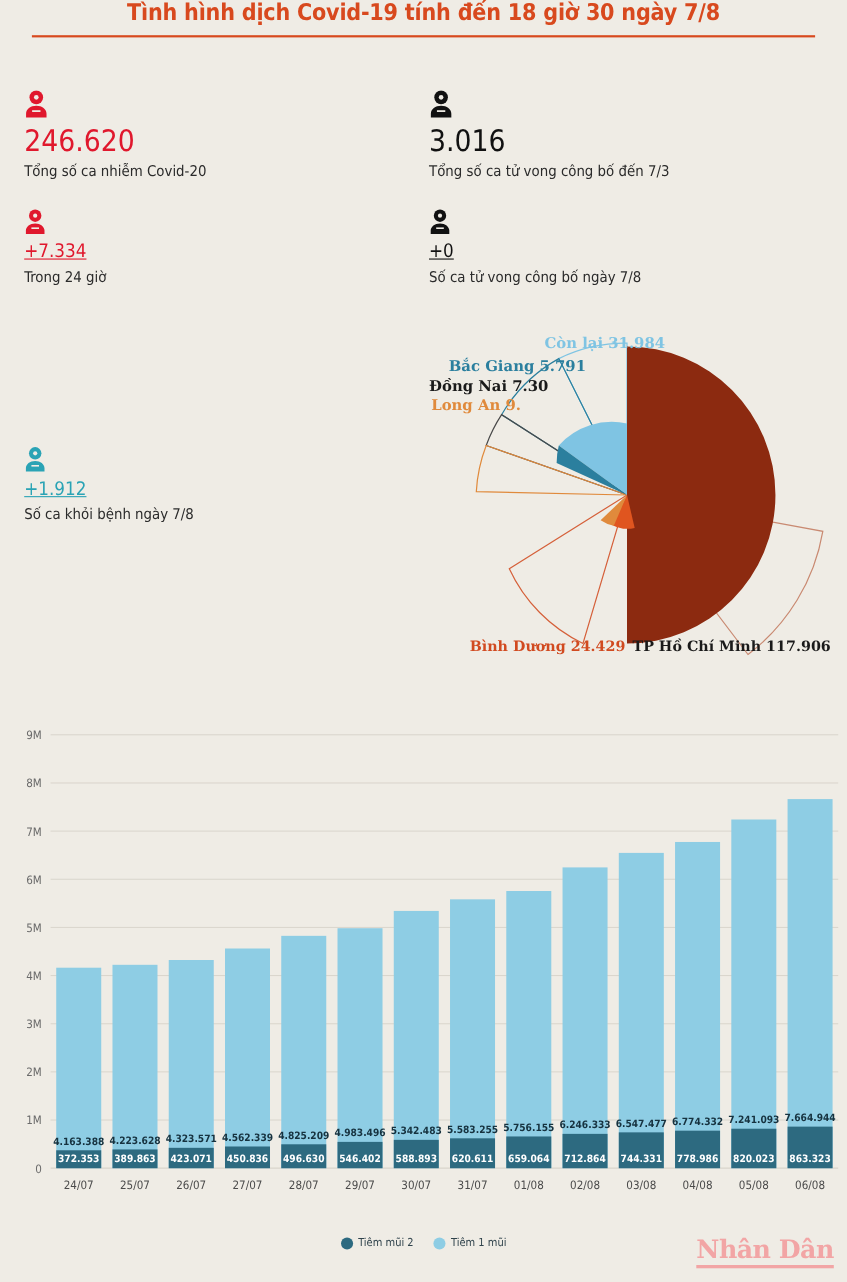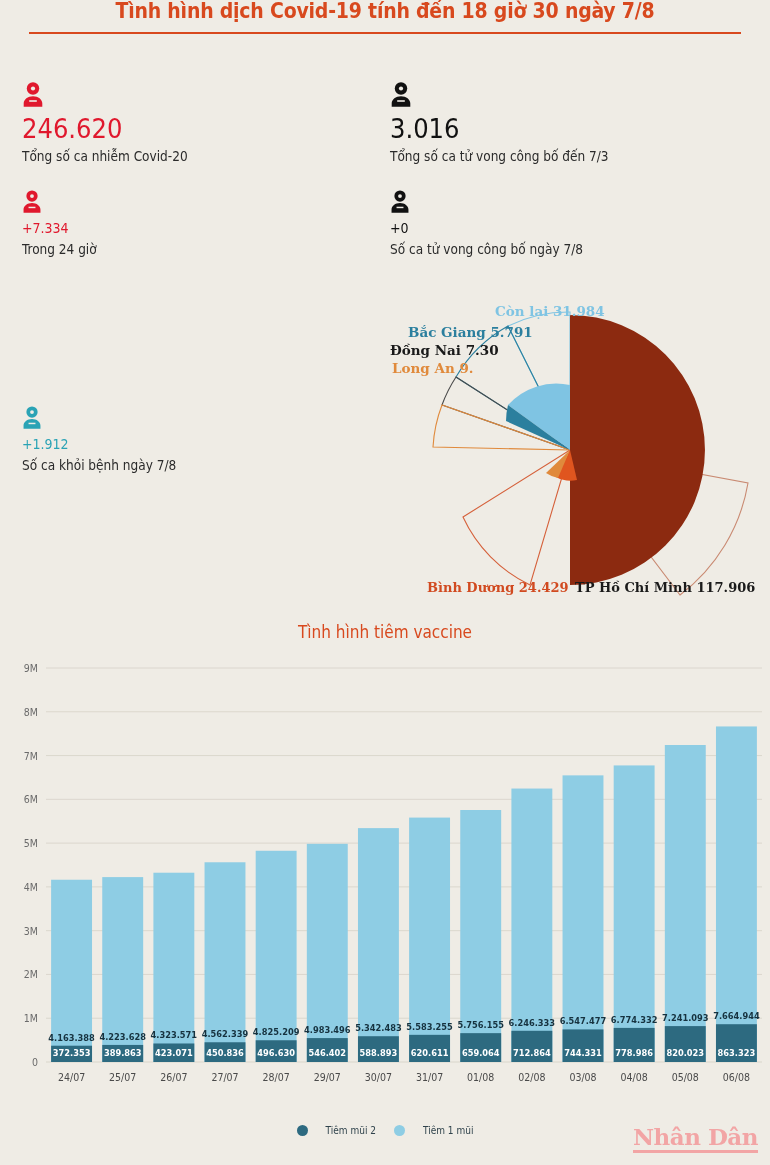--- a/index.html
+++ b/index.html
@@ -26,22 +26,23 @@
   
   .stats{position:absolute;left:0;top:72px;width:770px;height:230px;}
   .stat{position:absolute;}
   .stat .ico{display:block;margin-bottom:3px;}
   .stat .big{
     font-size:27px;font-weight:400;line-height:1.02;
     font-family:"DejaVu Sans Condensed","Liberation Sans Narrow","Liberation Sans",sans-serif;
     letter-spacing:0px;
   }
   .stat .mid{
-    font-size:14px;font-weight:400;line-height:1.05;
-    font-family:"DejaVu Sans Condensed","Liberation Sans Narrow","Liberation Sans",sans-serif;
+    font-size:17px;font-weight:400;line-height:1.05;
+    font-family:"DejaVu Sans Condensed","Liberation Sans Narrow","Liberation Sans",sans-serif;
+    text-decoration:underline;
   }
   .stat .cap{
     font-size:13.5px;color:#2b2b2b;margin-top:5px;
     font-family:"DejaVu Sans Condensed","Liberation Sans Narrow","Liberation Sans",sans-serif;
   }
   .red{color:#e0182d;}
   .black{color:#111111;}
   .teal{color:#2aa3b5;}
 
   .s1{left:22px;top:10px;}
@@ -60,21 +61,21 @@
     color:#d8491e;font-size:17px;font-weight:400;
     font-family:"DejaVu Sans Condensed","Liberation Sans Narrow","Liberation Sans",sans-serif;
   }
   .chart{position:absolute;left:0;top:660px;width:770px;height:450px;}
   .legend{
     position:absolute;left:0;top:1125px;width:770px;
     display:flex;justify-content:center;align-items:center;gap:18px;
     font-size:10px;color:#30434c;
     font-family:"DejaVu Sans Condensed","Liberation Sans Narrow","Liberation Sans",sans-serif;
   }
-  .legend .item{display:flex;align-items:center;gap:18px;}
+  .legend .item{display:flex;align-items:center;gap:5px;}
   .dot{width:11px;height:11px;border-radius:50%;display:inline-block;}
   .logo{
     position:absolute;right:12px;bottom:12px;
     color:#f2a5a5;font-size:23px;font-weight:700;letter-spacing:-0.5px;
     font-family:"DejaVu Serif","Liberation Serif",serif;
     border-bottom:3px solid #f2a5a5;line-height:1.05;padding-bottom:1px;margin-top:36px;
   }
 </style>
 </head>
 <body>
@@ -176,21 +177,20 @@
 
       <text x="115" y="21" font-size="13.5" fill="#7fc4e3" font-weight="700" font-family="DejaVu Serif, Liberation Serif, serif">Còn lại 31.984</text>
       <text x="28" y="42" font-size="13.5" fill="#2b7f9e" font-weight="700" font-family="DejaVu Serif, Liberation Serif, serif">Bắc Giang 5.791</text>
       <text x="10" y="60" font-size="13.5" fill="#1a1a1a" font-weight="700" font-family="DejaVu Serif, Liberation Serif, serif">Đồng Nai 7.30</text>
       <text x="12" y="78" font-size="13.5" fill="#e08a3c" font-weight="700" font-family="DejaVu Serif, Liberation Serif, serif">Long An 9.</text>
       <text x="47" y="297" font-size="13" fill="#d14a20" font-weight="700" font-family="DejaVu Serif, Liberation Serif, serif">Bình Dương 24.429</text>
       <text x="195" y="297" font-size="13" fill="#1a1a1a" font-weight="700" font-family="DejaVu Serif, Liberation Serif, serif">TP Hồ Chí Minh 117.906</text>
     </svg>
   </div>
 
-  <div class="vtitle">Tình hình tiêm vaccine</div>
 
   <div class="chart">
     <svg id="barsvg" width="770" height="450" viewBox="0 0 770 450">
         <line x1="46" y1="402" x2="762" y2="402" stroke="#d9d5cb" stroke-width="1.2"></line>
         <text x="38" y="406" text-anchor="end" font-size="10.5" fill="#6b6b6b" font-family="DejaVu Sans Condensed, Liberation Sans Narrow, Liberation Sans, sans-serif">0</text>
         <line x1="46" y1="358.22222222222223" x2="762" y2="358.22222222222223" stroke="#d9d5cb" stroke-width="0.9"></line>
         <text x="38" y="362.22222222222223" text-anchor="end" font-size="10.5" fill="#6b6b6b" font-family="DejaVu Sans Condensed, Liberation Sans Narrow, Liberation Sans, sans-serif">1M</text>
         <line x1="46" y1="314.44444444444446" x2="762" y2="314.44444444444446" stroke="#d9d5cb" stroke-width="0.9"></line>
         <text x="38" y="318.44444444444446" text-anchor="end" font-size="10.5" fill="#6b6b6b" font-family="DejaVu Sans Condensed, Liberation Sans Narrow, Liberation Sans, sans-serif">2M</text>
         <line x1="46" y1="270.6666666666667" x2="762" y2="270.6666666666667" stroke="#d9d5cb" stroke-width="0.9"></line>

